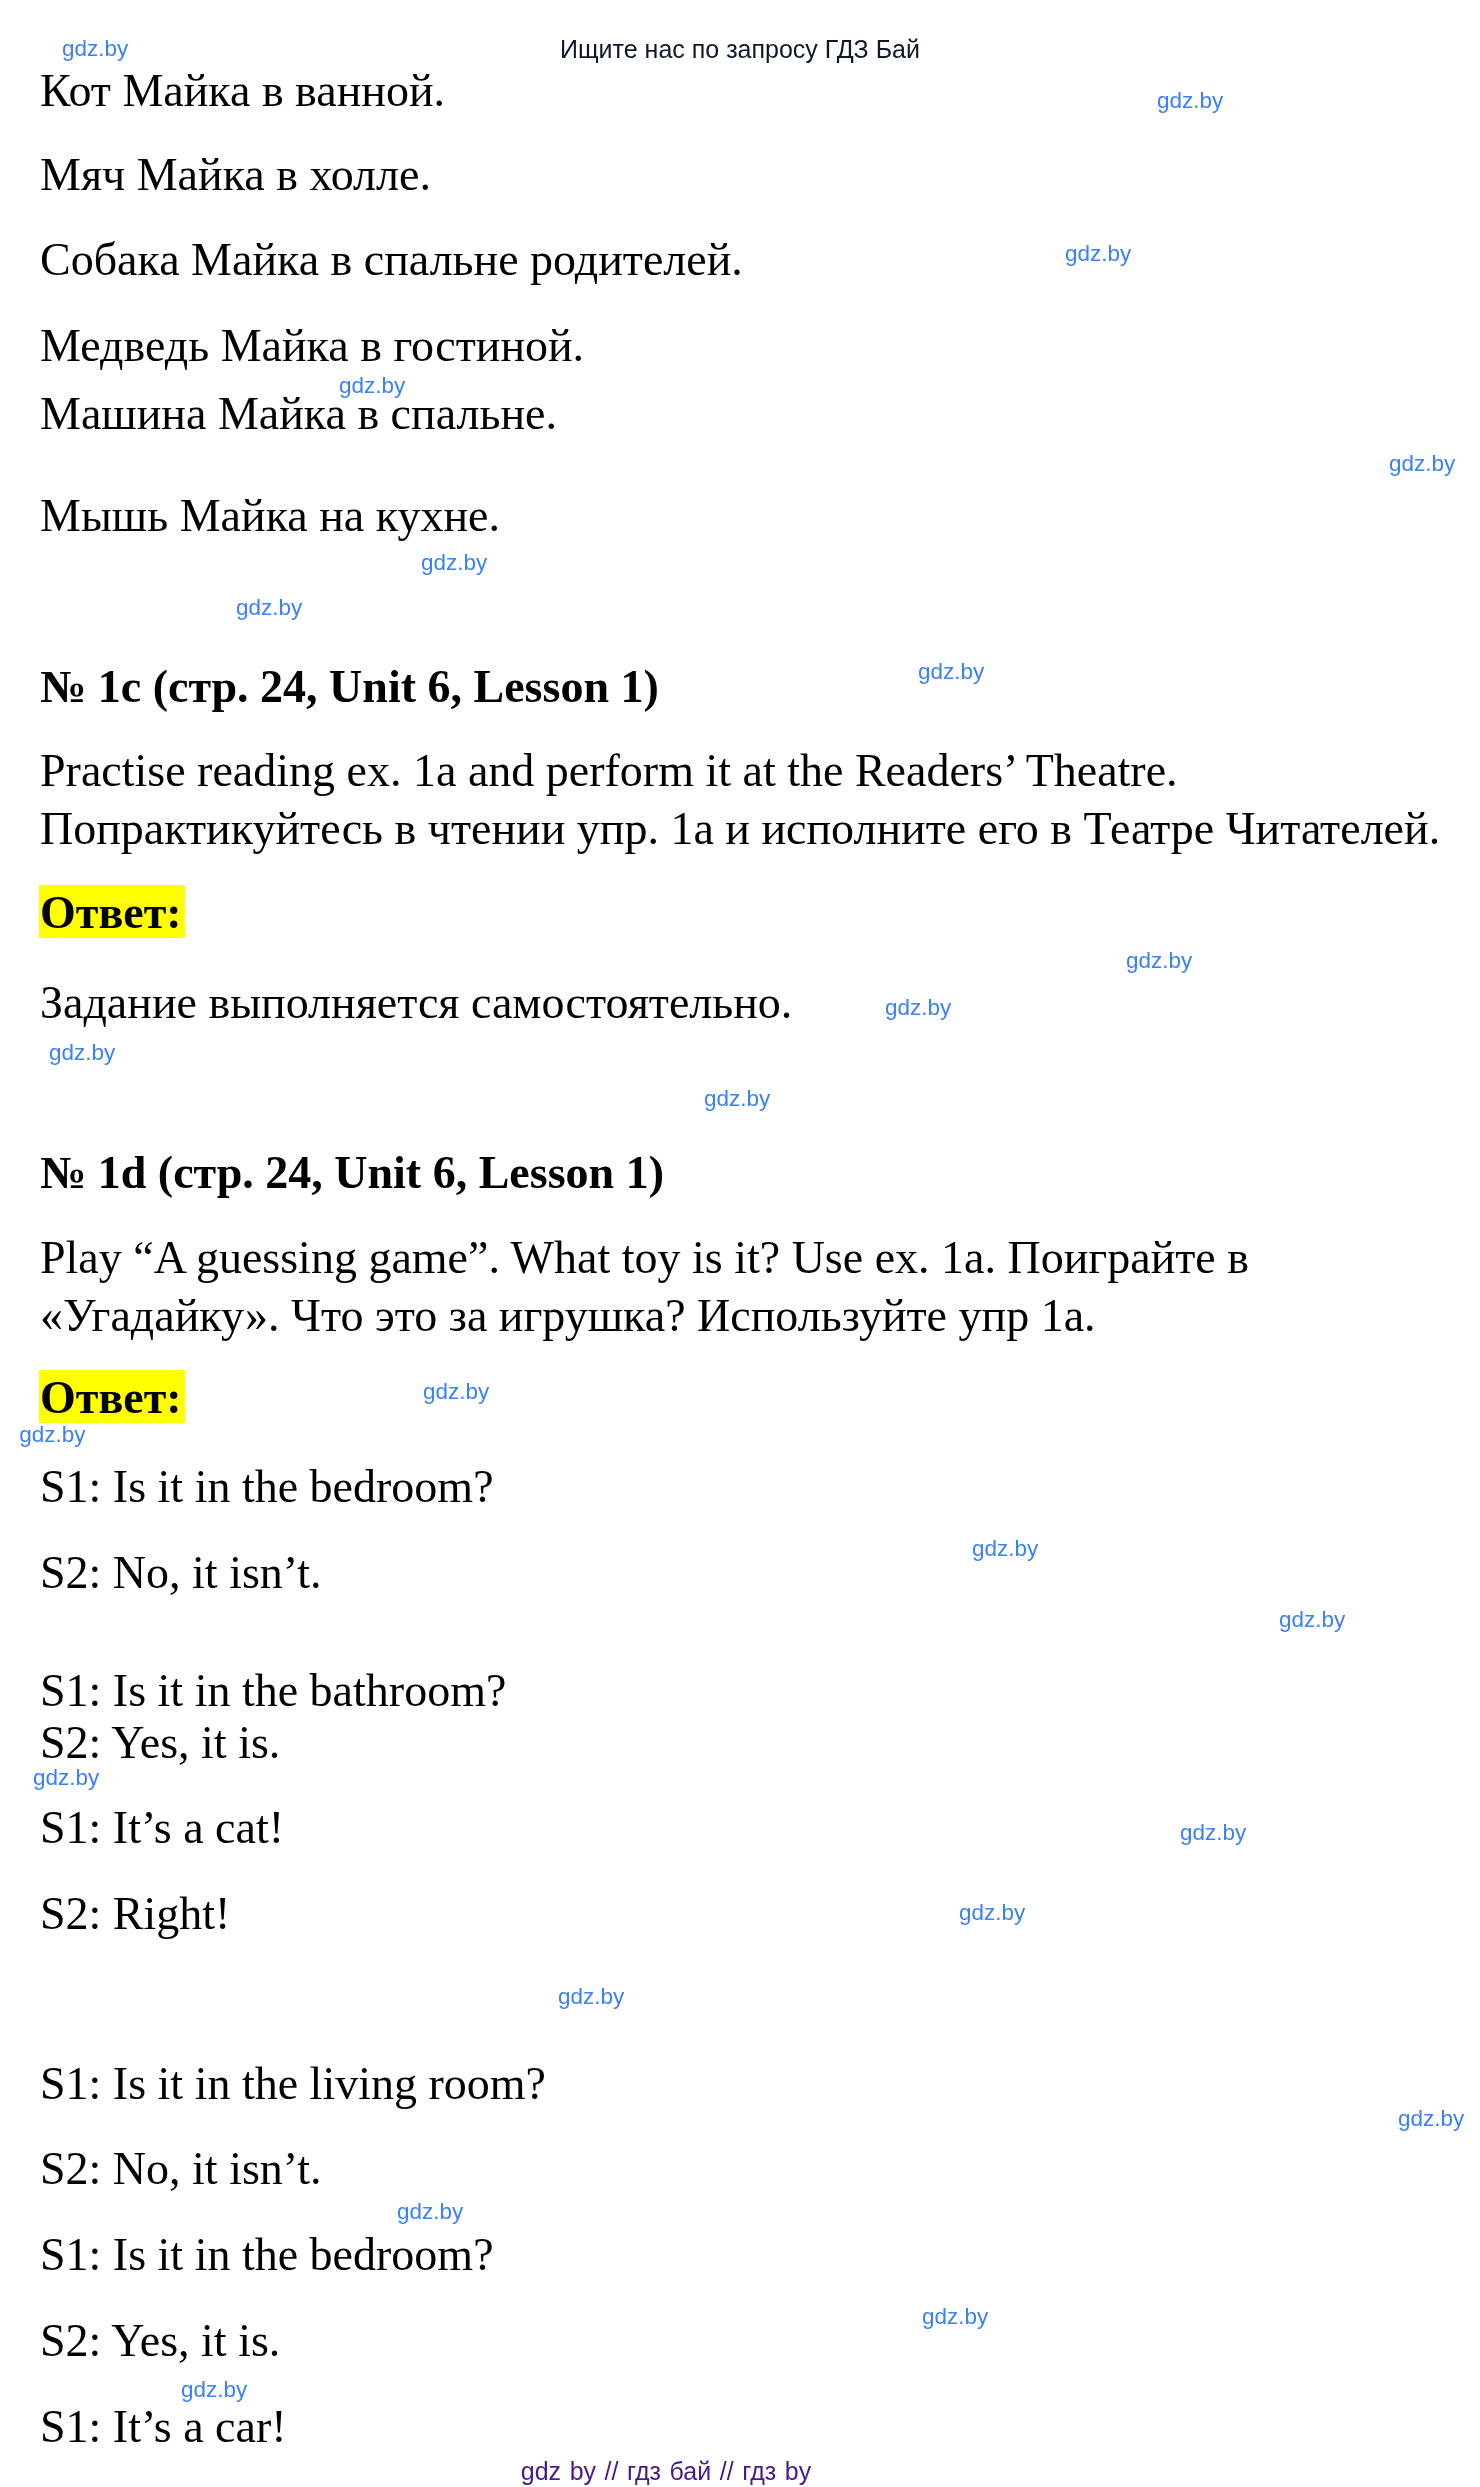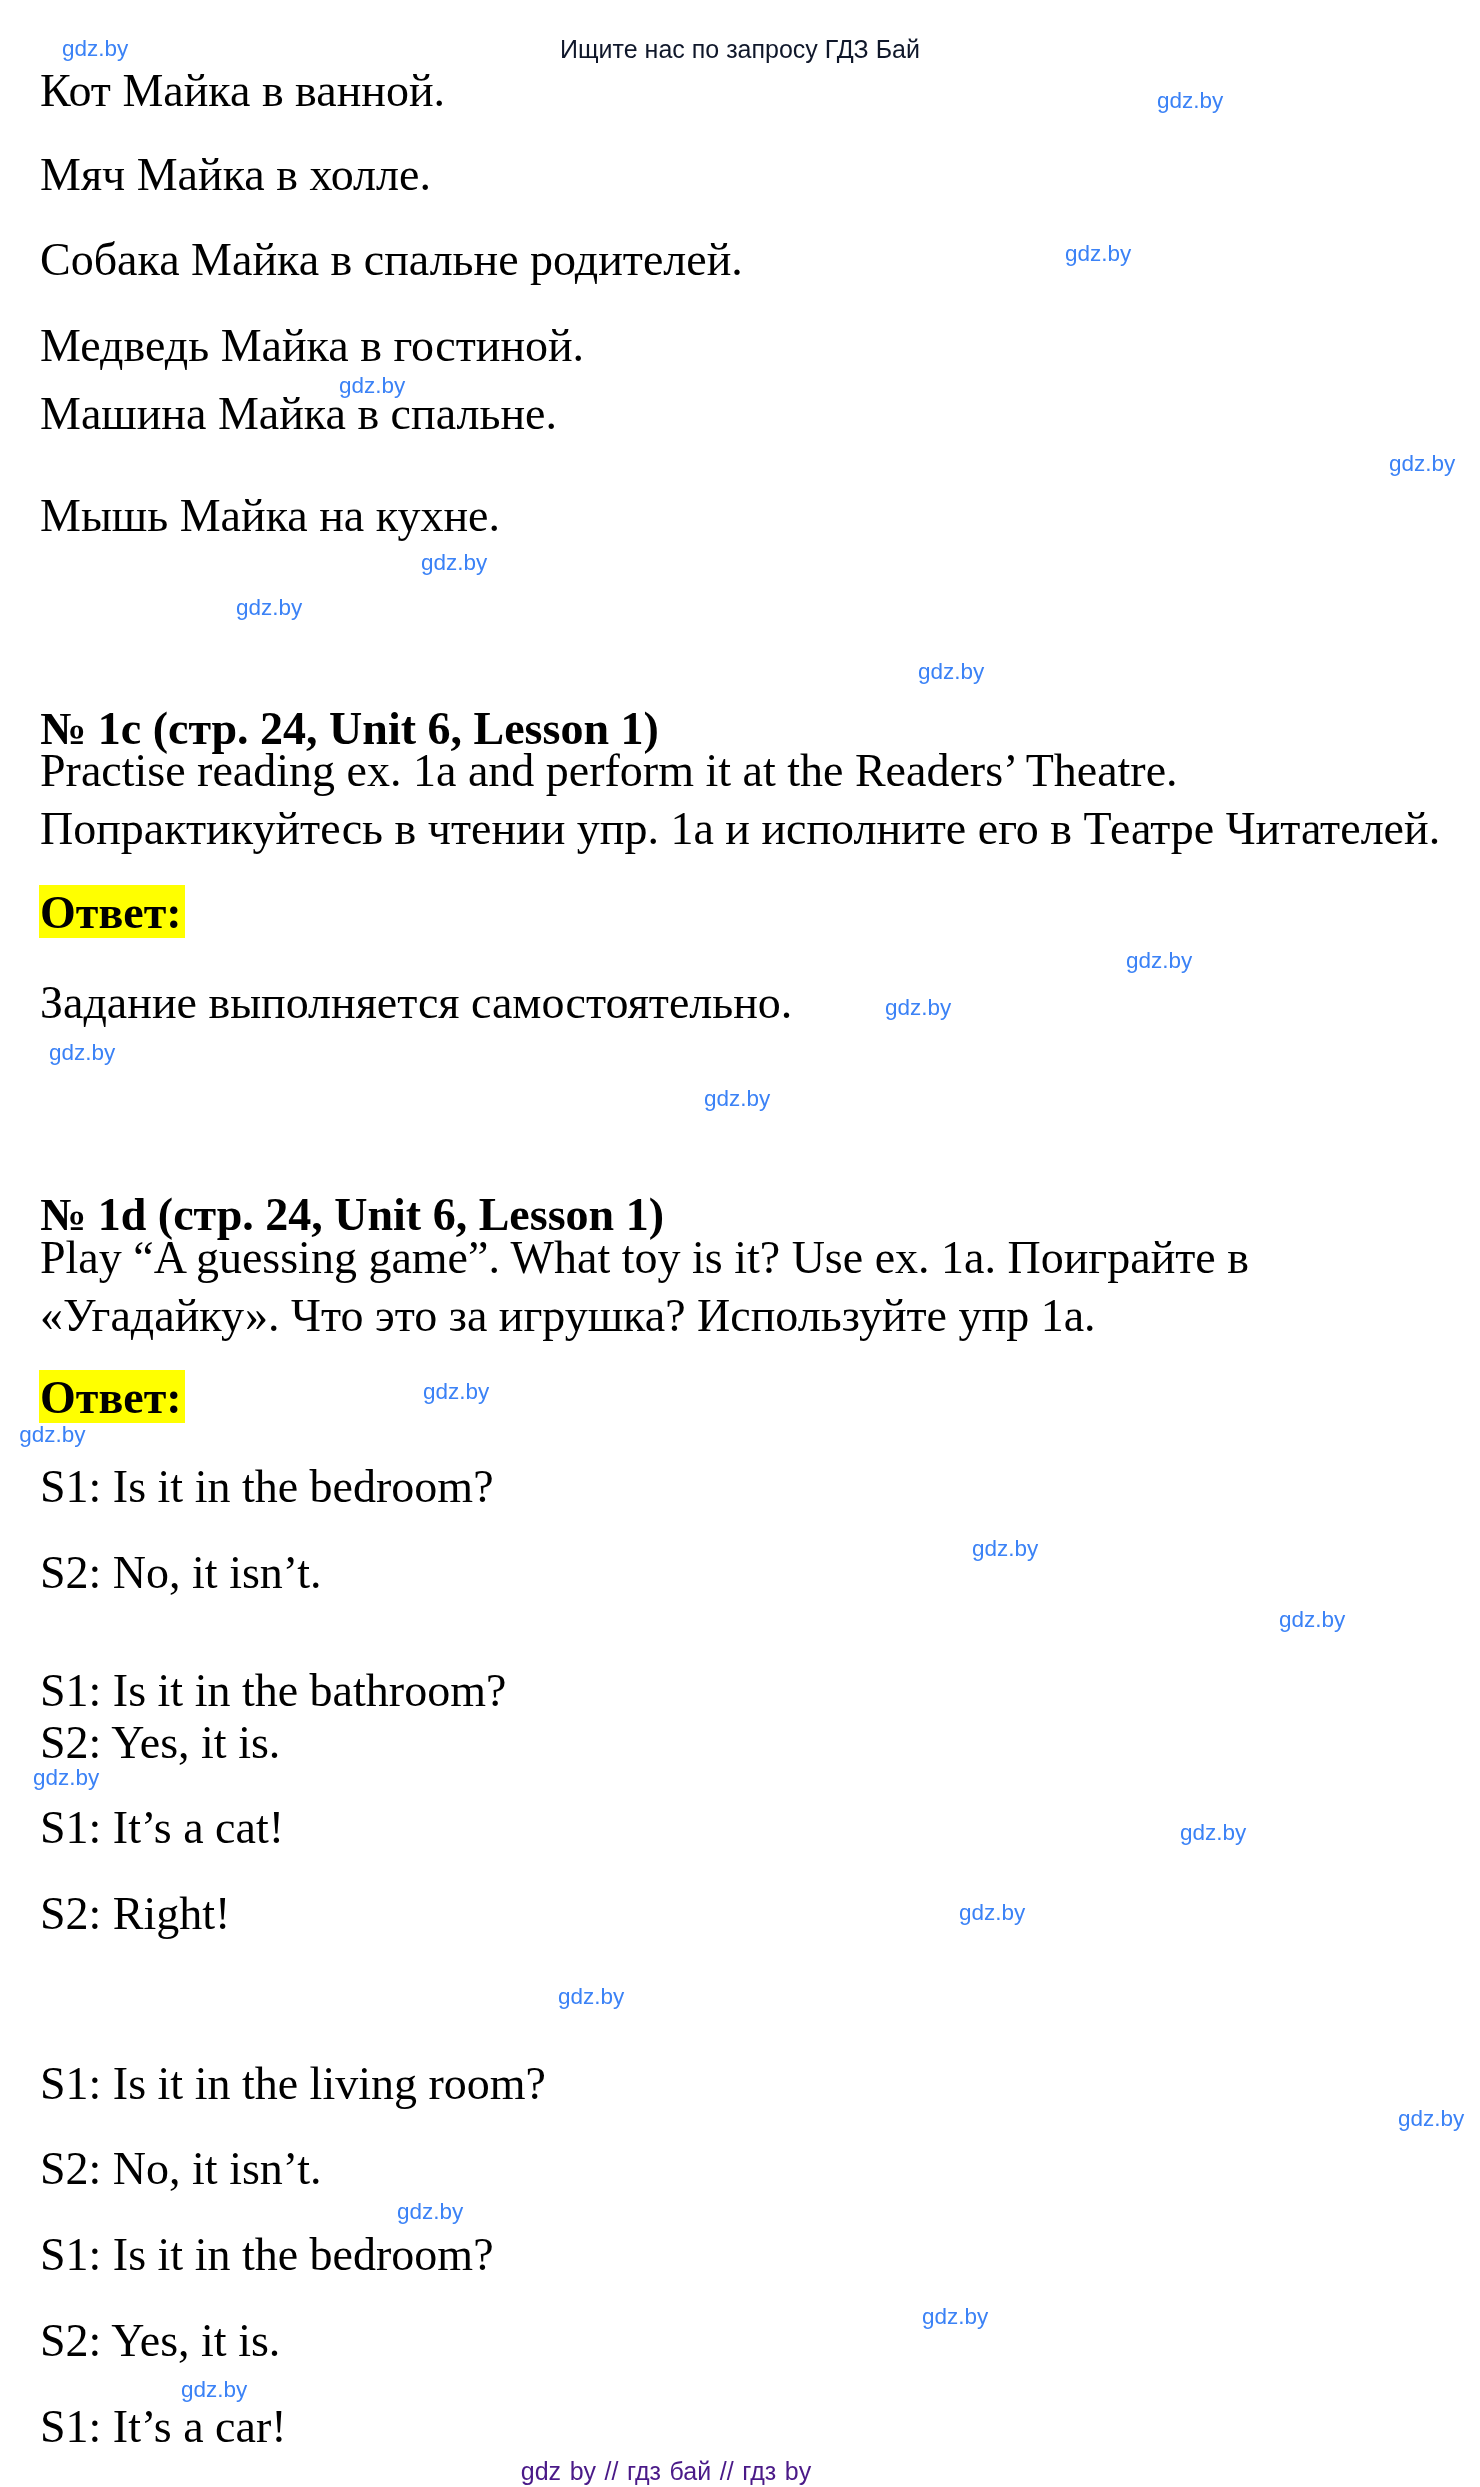--- a/index.html
+++ b/index.html
@@ -13,21 +13,21 @@
   .footer-banner {
     position: absolute; left: 0; top: 2459px; width: 1332px; text-align: center;
     font-family: "Liberation Sans", sans-serif; font-size: 25px; line-height: 25px;
     color: #4a1a88; word-spacing: 1.6px;
   }
   .line {
     position: absolute; left: 40px; white-space: nowrap;
     font-family: "Liberation Serif", serif; font-size: 46px; line-height: 47px;
     color: #000000;
   }
-  .heading { font-weight: bold; margin-top: 42px; }
+  .heading { font-weight: bold; }
   .answer-box {
     position: absolute; left: 39px; width: 146px; height: 53px;
     background: #ffff00;
   }
   .answer-label {
     position: absolute; left: 40px; white-space: nowrap;
     font-family: "Liberation Serif", serif; font-weight: bold; font-size: 46px; line-height: 47px;
     color: #000000;
   }
   .wm {

